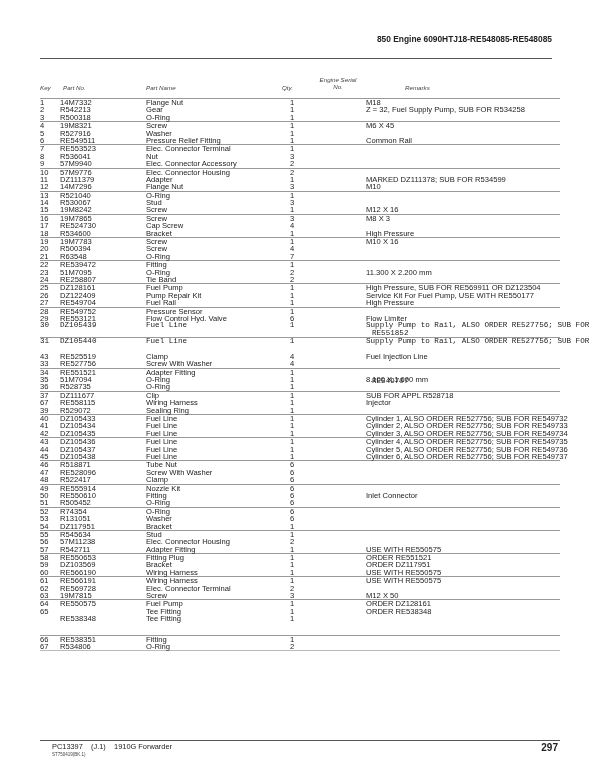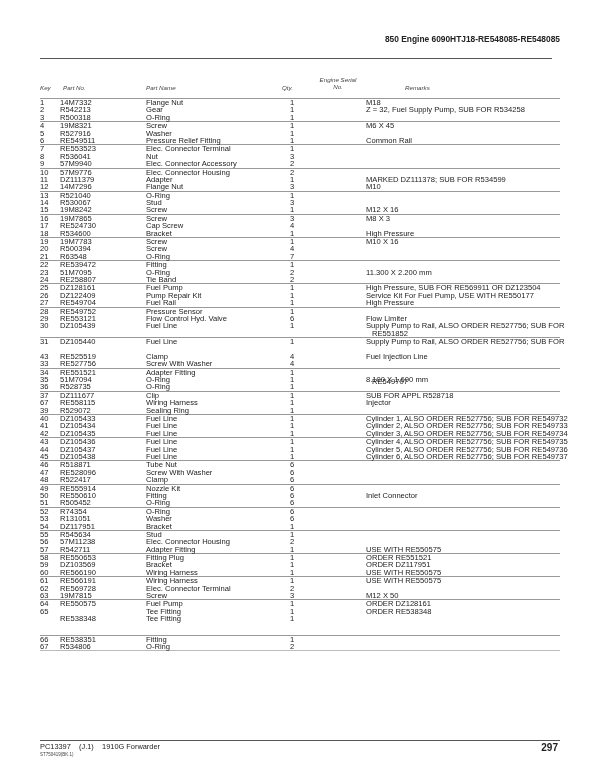--- a/index.html
+++ b/index.html
@@ -1,37 +1,37 @@
 <!DOCTYPE html>
 <html><head>
 <meta charset="utf-8">
 <style>
   html, body { margin: 0; padding: 0; background: #fff; }
   body { width: 600px; height: 776px; position: relative; overflow: hidden;
          font-family: "Liberation Sans", sans-serif; color: #222; }
-  .hdr { position: absolute; right: 40px; top: 34px; text-align: center;
+  .hdr { position: absolute; right: 48px; top: 34px; text-align: center;
          font-size: 8.4px; font-weight: bold; line-height: 11px; }
   .hdr-line { position: absolute; left: 40px; right: 48px; top: 58px; border-top: 1px solid #555; }
   .colhead { position: absolute; top: 72px; left: 40px; right: 48px; height: 24px;
              font-size: 6.2px; font-style: italic; color: #444; }
   .colhead span { position: absolute; }
   .tbl { position: absolute; left: 40px; right: 40px; top: 98px; font-size: 7.6px; line-height: 7.4px; }
   .grp { border-top: 1.5px solid #999; padding-top: 0px; }
   .grp:last-child { border-bottom: 1.5px solid #bbb; margin-top: 12px; }
   .row { position: relative; height: 7.4px; }
   .row span { position: absolute; white-space: nowrap; }
   .c-key { left: 0; }
   .c-part { left: 20px; }
   .c-name { left: 106px; }
   .c-qty { left: 247px; width: 10px; text-align: center; }
   .c-rem { left: 326px; }
-  .row.tall { height: 14.8px; }
+  .row.tall { height: 14.8px; font-family: Liberation Mono, monospace; }
   .rem2 { display:block; padding-left: 6px; }
   .footer-line { position: absolute; left: 40px; right: 40px; top: 740px; border-top: 1.5px solid #555; }
-  .footer { position: absolute; left: 40px; top: 742px; font-size: 7.4px; }
+  .footer { position: absolute; left: 52px; top: 742px; font-size: 7.4px; }
   .footer .small { font-size: 4.5px; color: #444; display: block; margin-top: 1px; }
   .pageno { position: absolute; right: 42px; top: 742px; font-size: 10px; font-weight: bold; }
 </style>
 </head>
 <body>
 
 <div class="hdr">
   <div>850 Engine 6090HTJ18-RE548085-RE548085</div>
 </div>
 <div class="hdr-line"></div>

